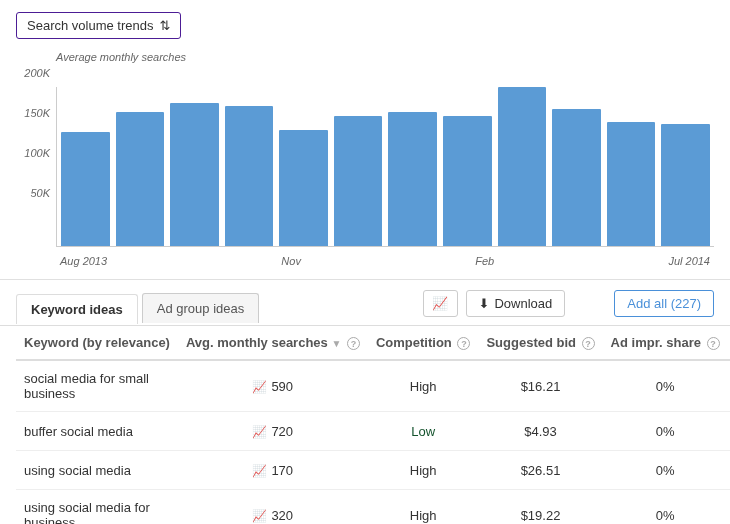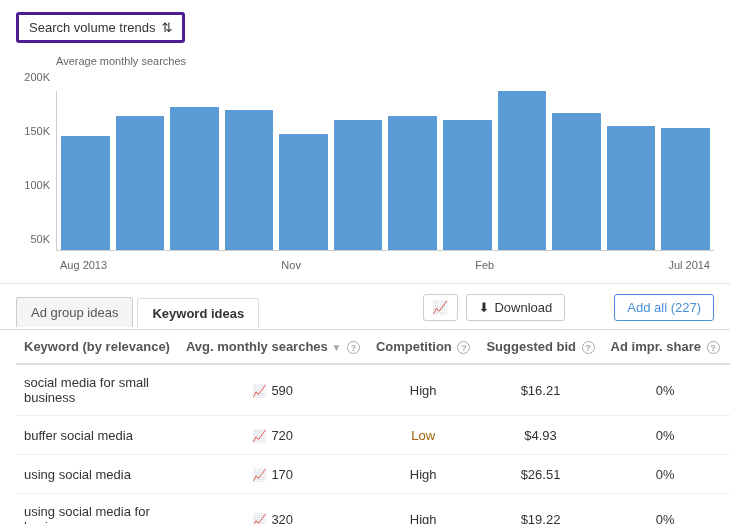--- a/index.html
+++ b/index.html
@@ -16,33 +16,34 @@
       padding: 12px 16px 8px 16px;
       border-bottom: 1px solid #e0e0e0;
     }
 
     .chart-header {
       margin-bottom: 8px;
     }
 
     .dropdown-btn {
       background: #fff;
-      border: 3px solid #4c1d95;
+      border: 1px solid #4c1d95;
       border-radius: 3px;
       padding: 5px 10px;
       font-size: 13px;
       cursor: pointer;
       display: inline-flex;
       align-items: center;
       gap: 6px;
       color: #333;
     }
 
     .chart-area {
       padding: 4px 0;
+      font-style: italic;
     }
 
     .chart-y-label {
       font-size: 11px;
       color: #666;
       margin-bottom: 4px;
       margin-left: 40px;
     }
 
     .chart-container {
@@ -57,21 +58,20 @@
       position: absolute;
       left: 0;
       top: 0;
       bottom: 20px;
       width: 40px;
       display: flex;
       flex-direction: column;
       justify-content: space-between;
       align-items: flex-end;
       padding-right: 6px;
-      gap: 42px;
     }
 
     .y-tick {
       font-size: 11px;
       color: #666;
     }
 
     .bars-wrapper {
       display: flex;
       align-items: flex-end;
@@ -230,21 +230,21 @@
       font-size: 13px;
     }
 
     .trend-icon {
       color: #aaa;
       font-size: 12px;
       cursor: pointer;
     }
 
     .competition-high { color: #333; }
-    .competition-low { color: #a16207; }
+    .competition-low { color: #14532d; }
 
     .add-arrow {
       color: #aaa;
       font-size: 16px;
       cursor: pointer;
     }
 
     .help-icon {
       display: inline-block;
       width: 13px;
@@ -313,22 +313,22 @@
         <span class="x-label">Nov</span>
         <span class="x-label">Feb</span>
         <span class="x-label">Jul 2014</span>
       </div>
     </div>
   </div>
 </div>
 
 <div class="tabs-section">
   <div class="tabs-left">
+    <div class="tab active">Keyword ideas</div>
     <div class="tab">Ad group ideas</div>
-    <div class="tab active">Keyword ideas</div>
   </div>
   <div class="tabs-right">
     <button class="icon-btn">
       <span>📈</span>
     </button>
     <button class="download-btn">
       <span>⬇</span>
       <span>Download</span>
     </button>
     <button class="add-all-btn">Add all (227)</button>

